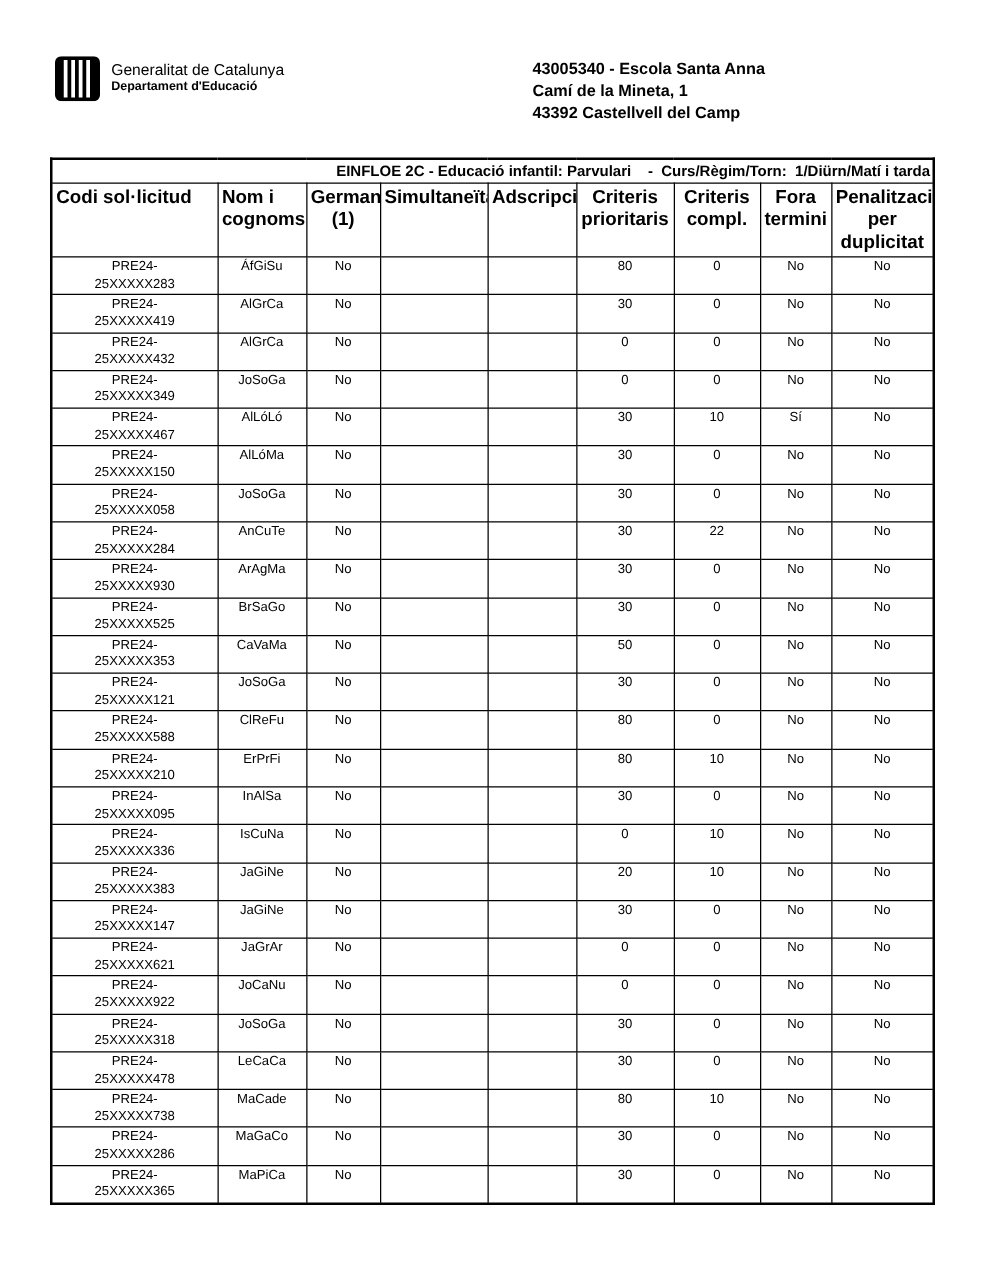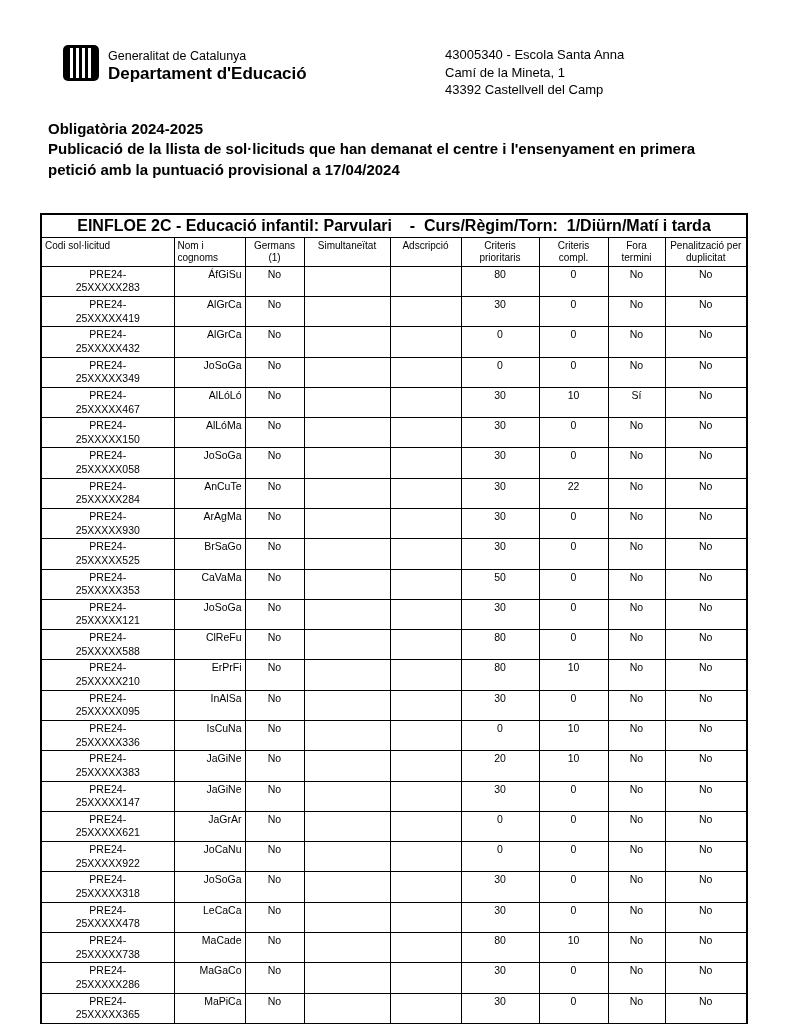--- a/index.html
+++ b/index.html
@@ -4,48 +4,48 @@
 <style>
   * { margin:0; padding:0; box-sizing:border-box; }
   html,body { background:#ffffff; }
   body {
     width:791px; height:1024px;
     font-family:"Liberation Sans", sans-serif;
     color:#000; position:relative; overflow:hidden;
   }
   .page { position:relative; width:791px; height:1024px; padding:45px 45px 0 40px; background:#fff; }
 
-  .top { position:relative; margin-left:23px; height:48px; }
+  .top { position:relative; margin-left:4px; height:48px; }
   .brand { display:flex; align-items:flex-start; gap:9px; }
   .logo { width:36px; height:36px; flex:0 0 auto; }
   .brand-text { padding-top:4px; font-size:12.5px; line-height:1.2; }
-  .brand-text .dept { font-weight:bold; font-size:17px; }
-  .school { position:absolute; left:382px; top:1px; font-size:13px; line-height:1.35; }
+  .brand-text .dept { font-weight:bold; font-size:10px; }
+  .school { position:absolute; left:382px; top:1px; font-size:13px; line-height:1.35;font-weight:bold; }
 
   .title { margin:26px 0 0 8px; font-weight:bold; font-size:15px; line-height:1.35; max-width:705px; }
 
   table.list {
     border-collapse:collapse; margin-top:33px; width:706px;
     table-layout:fixed; border:2px solid #000;
   }
   table.list th, table.list td { border:1px solid #000; vertical-align:top; overflow:hidden; }
   th.group {
-    font-size:16px; font-weight:bold; text-align:center;
+    font-size:12px; font-weight:bold; text-align:right;
     white-space:pre; padding:2px 2px; height:19px;
   }
   th.col {
-    font-size:10px; font-weight:normal; text-align:center;
+    font-size:15px; font-weight:bold; text-align:center;
     padding:2px 3px; line-height:1.2; height:28px;
   }
   th.col.left { text-align:left; }
   td {
     font-size:10.5px; padding:1px 3px; height:28px;
     text-align:center; line-height:1.3;
   }
-  td.left { text-align:right; }
+  td.left { text-align:center; }
 </style>
 </head>
 <body>
 
 <div class="page">
 
   <div class="top">
     <div class="brand">
       <div class="logo">
         <svg width="36" height="36" viewBox="0 0 36 36" aria-hidden="true">
@@ -61,24 +61,20 @@
         <div class="dept">Departament d'Educació</div>
       </div>
     </div>
     <div class="school">
       <div>43005340 - Escola Santa Anna</div>
       <div>Camí de la Mineta, 1</div>
       <div>43392 Castellvell del Camp</div>
     </div>
   </div>
 
-  <div class="title">
-    <div>Obligatòria 2024-2025</div>
-    <div>Publicació de la llista de sol·licituds que han demanat el centre i l'ensenyament en primera petició amb la puntuació provisional a 17/04/2024</div>
-  </div>
 
   <table class="list">
     <colgroup>
       <col style="width:133px">
       <col style="width:71px">
       <col style="width:59px">
       <col style="width:86px">
       <col style="width:71px">
       <col style="width:78px">
       <col style="width:69px">

